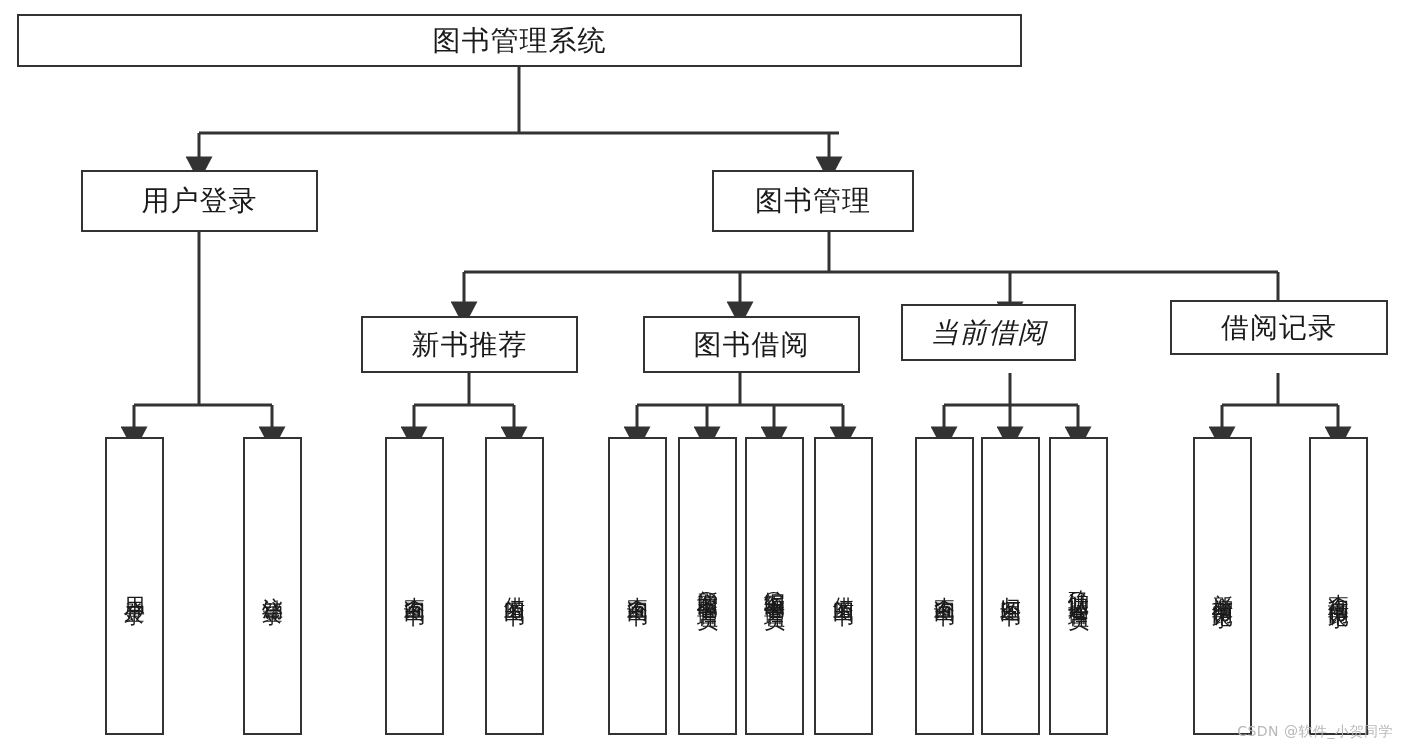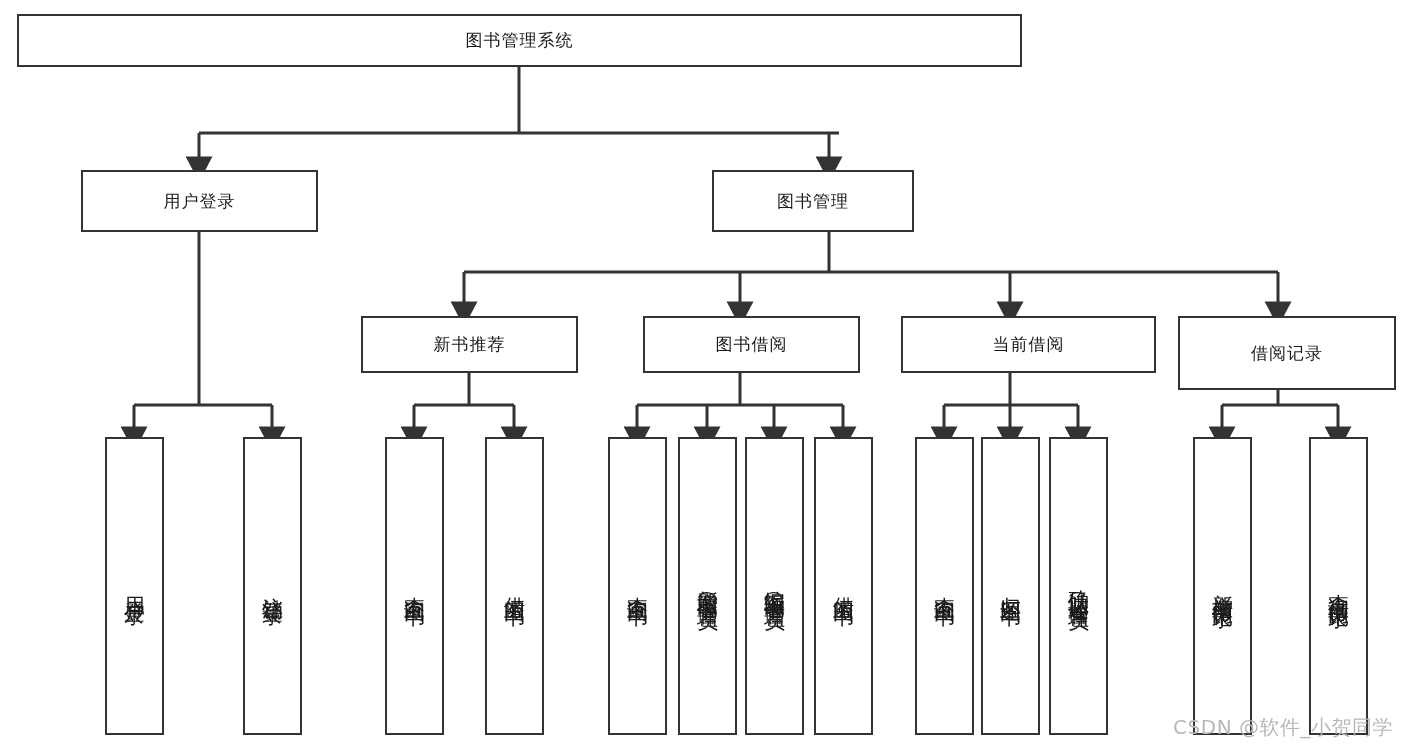--- a/index.html
+++ b/index.html
@@ -29,21 +29,21 @@
     position: absolute;
     box-sizing: border-box;
     background: #ffffff;
     border: 2px solid #333333;
     display: flex;
     align-items: center;
     justify-content: center;
     color: #1a1a1a;
   }
   .node.horiz {
-    font-size: 17px;
+    font-size: 28px;
     letter-spacing: 1px;
     justify-content: center;
   }
   .node.vert {
     writing-mode: vertical-rl;
     text-orientation: upright;
     font-size: 21px;
     letter-spacing: 3px;
     line-height: 1.05;
     padding: 6px 0;
@@ -53,21 +53,21 @@
     text-orientation: upright;
     white-space: nowrap;
   }
   .label {
     white-space: nowrap;
   }
   #watermark {
     position: absolute;
     right: 12px;
     bottom: 6px;
-    font-size: 20px;
+    font-size: 14px;
     color: #b8b8b8;
     letter-spacing: 0.5px;
     user-select: none;
   }
 </style>
 </head>
 <body>
 
 <div id="canvas">
 
@@ -131,24 +131,24 @@
   <div class="node horiz" style="left:712px; top:170px; width:202px; height:62px;">
     <span class="label">图书管理</span>
   </div>
 
   <div class="node horiz" style="left:361px; top:316px; width:217px; height:57px;font-family:Liberation Serif, serif;">
     <span class="label">新书推荐</span>
   </div>
   <div class="node horiz" style="left:631px; top:316px; width:217px; height:57px;margin-left:12px;">
     <span class="label">图书借阅</span>
   </div>
-  <div class="node horiz" style="left:901px; top:316px; width:255px; height:57px;">
+  <div class="node horiz" style="left:901px; top:304px; width:175px; height:57px;font-style:italic;">
     <span class="label">当前借阅</span>
   </div>
-  <div class="node horiz" style="left:1170px; top:316px; width:218px; height:74px;margin-left:8px;">
+  <div class="node horiz" style="left:1170px; top:300px; width:218px; height:55px;">
     <span class="label">借阅记录</span>
   </div>
 
   <div class="node vert" style="left:105px; top:437px; width:59px; height:298px;">
     <span class="label">用户登录</span>
   </div>
   <div class="node vert" style="left:243px; top:437px; width:59px; height:298px;">
     <span class="label">注销登录</span>
   </div>
 

